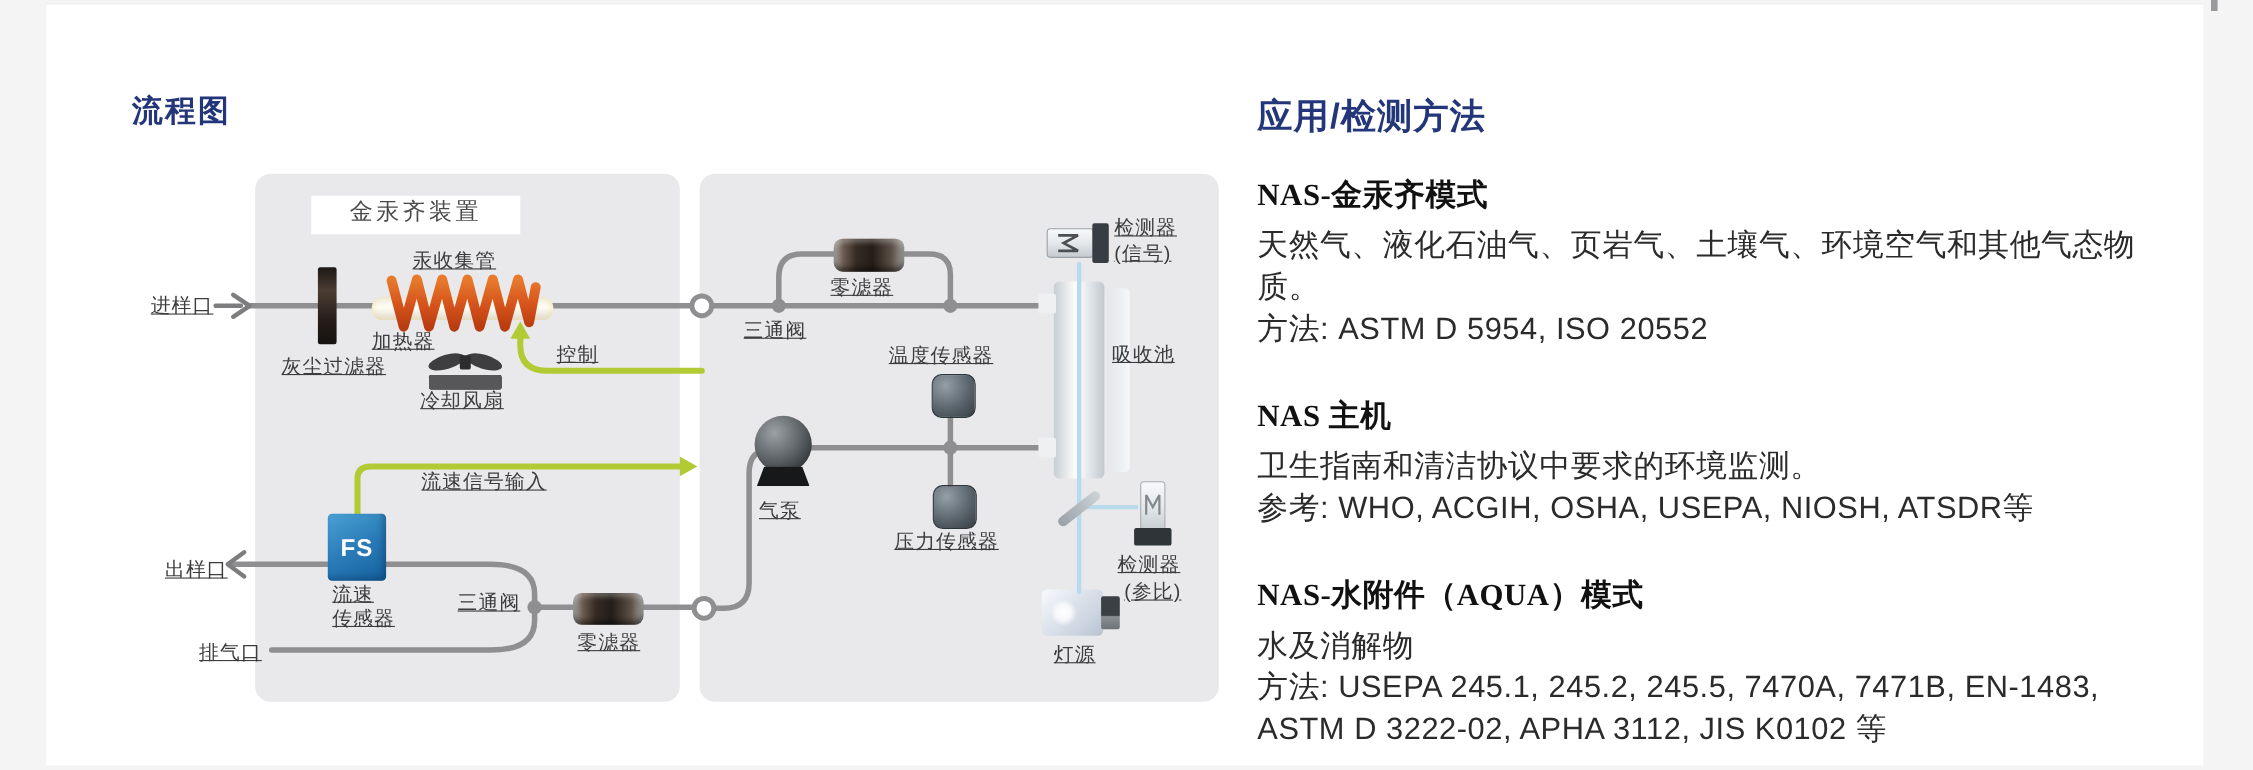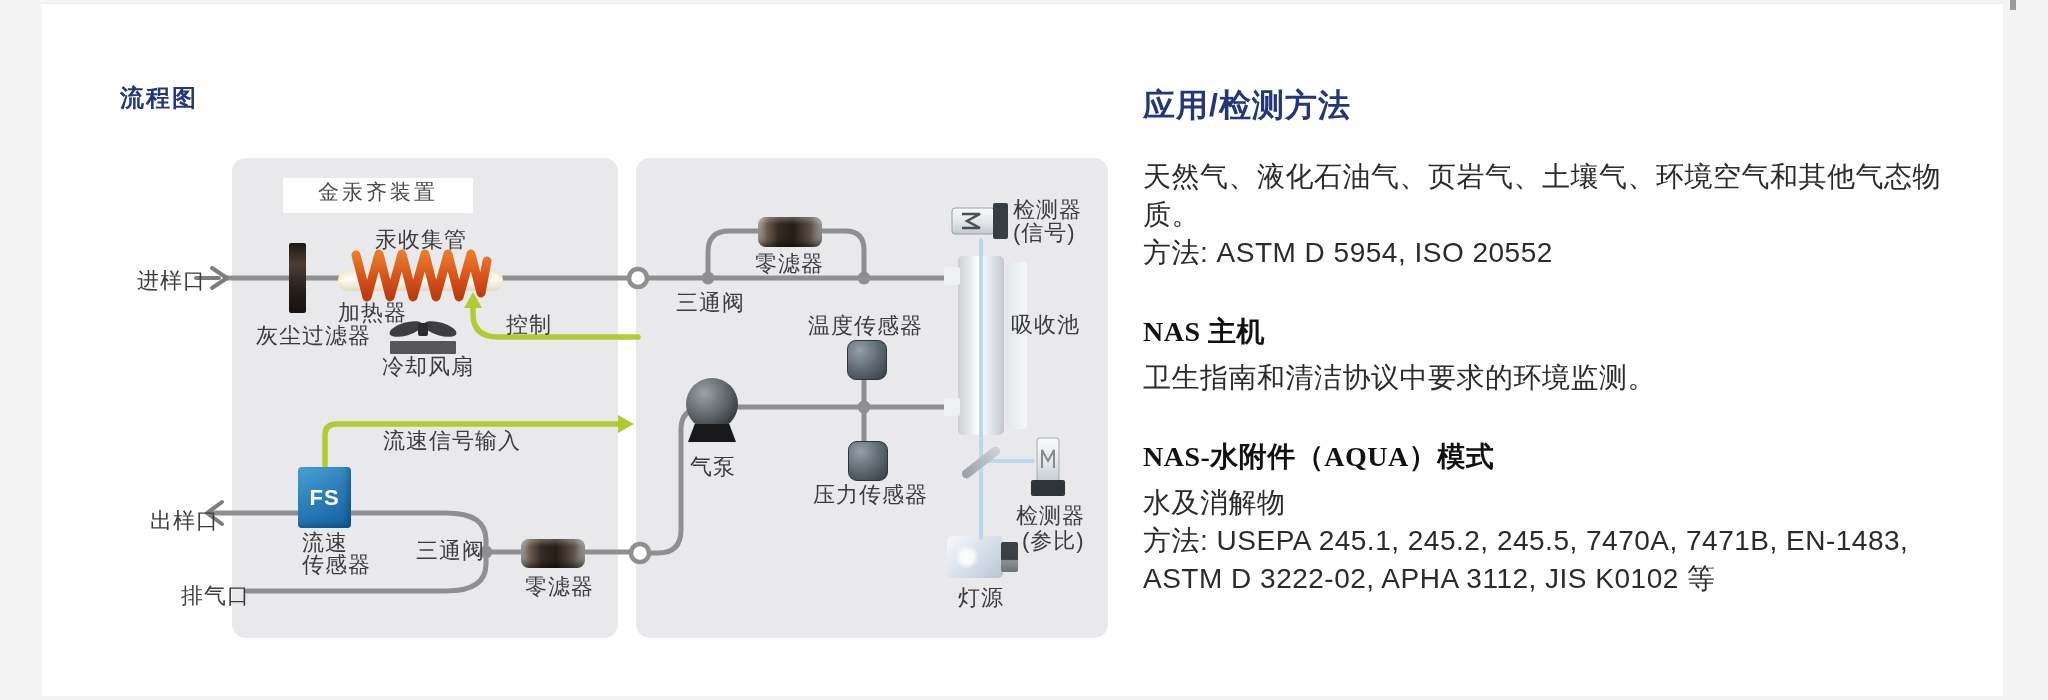--- a/index.html
+++ b/index.html
@@ -10,34 +10,34 @@
     overflow:hidden;
   }
   .canvas{position:relative;width:2048px;height:700px;}
   .card{
     position:absolute;left:42px;top:3px;width:1961px;height:692px;
     background:#ffffff;border-top:1px solid #ececee;
   }
   .corner-tick{position:absolute;left:2010px;top:0;width:6px;height:10px;background:#9a9a9c;}
   .page-title{
     position:absolute;left:120px;top:82px;
-    font-size:24px;font-weight:bold;color:var(--navy,#24367a);letter-spacing:2px;
+    font-size:28px;font-weight:bold;color:var(--navy,#24367a);letter-spacing:2px;
   }
   .panel{
     position:absolute;top:158px;height:480px;border-radius:14px;
     background:var(--panel,#e9e9eb);
   }
   .panel.left{left:232px;width:386px;}
   .panel.right{left:636px;width:472px;}
   svg.overlay{position:absolute;left:0;top:0;z-index:3;}
   svg.overlay2{position:absolute;left:0;top:0;z-index:5;}
   .comp{position:absolute;z-index:4;}
   .lbl{
-    position:absolute;z-index:6;font-size:22px;color:#3c3c3e;
-    white-space:nowrap;letter-spacing:1px;
+    position:absolute;z-index:6;font-size:18px;color:#3c3c3e;
+    white-space:nowrap;letter-spacing:1px;text-decoration:underline;
   }
   .amalgam-box{
     position:absolute;left:283px;top:178px;width:190px;height:35px;z-index:4;
     background:#ffffff;display:flex;justify-content:center;
     font-size:21px;color:#4a4a4c;letter-spacing:3px;
   }
   .dust-filter{left:289px;top:243px;width:17px;height:70px;border-radius:2px;
     background:linear-gradient(180deg,#1d1815,#4b3d33 30%,#241d18 70%,#161310);}
   .tube{left:338px;top:270px;width:165px;height:21px;border-radius:10px;
     background:linear-gradient(180deg,#efefec,#fffdf2 45%,#dddbd3);
@@ -224,28 +224,30 @@
   <div class="lbl" style="left:302px;top:550px;">传感器</div>
   <div class="lbl" style="left:150px;top:506px;">出样口</div>
   <div class="lbl" style="left:416px;top:536px;">三通阀</div>
   <div class="lbl" style="left:525px;top:572px;">零滤器</div>
   <div class="lbl" style="left:181px;top:581px;">排气口</div>
 
   <div class="apps">
     <h2 class="apps-heading">应用/检测方法</h2>
 
     <div class="sec">
+      <h3 class="section-title">NAS-金汞齐模式</h3>
       <p class="body-line">天然气、液化石油气、页岩气、土壤气、环境空气和其他气态物</p>
       <p class="body-line">质。</p>
       <p class="body-line">方法: ASTM D 5954, ISO 20552</p>
     </div>
 
     <div class="sec">
       <h3 class="section-title">NAS 主机</h3>
       <p class="body-line">卫生指南和清洁协议中要求的环境监测。</p>
+      <p class="body-line">参考: WHO, ACGIH, OSHA, USEPA, NIOSH, ATSDR等</p>
     </div>
 
     <div class="sec">
       <h3 class="section-title">NAS-水附件（AQUA）模式</h3>
       <p class="body-line">水及消解物</p>
       <p class="body-line">方法: USEPA 245.1, 245.2, 245.5, 7470A, 7471B, EN-1483,</p>
       <p class="body-line">ASTM D 3222-02, APHA 3112, JIS K0102 等</p>
     </div>
   </div>
 </div>

